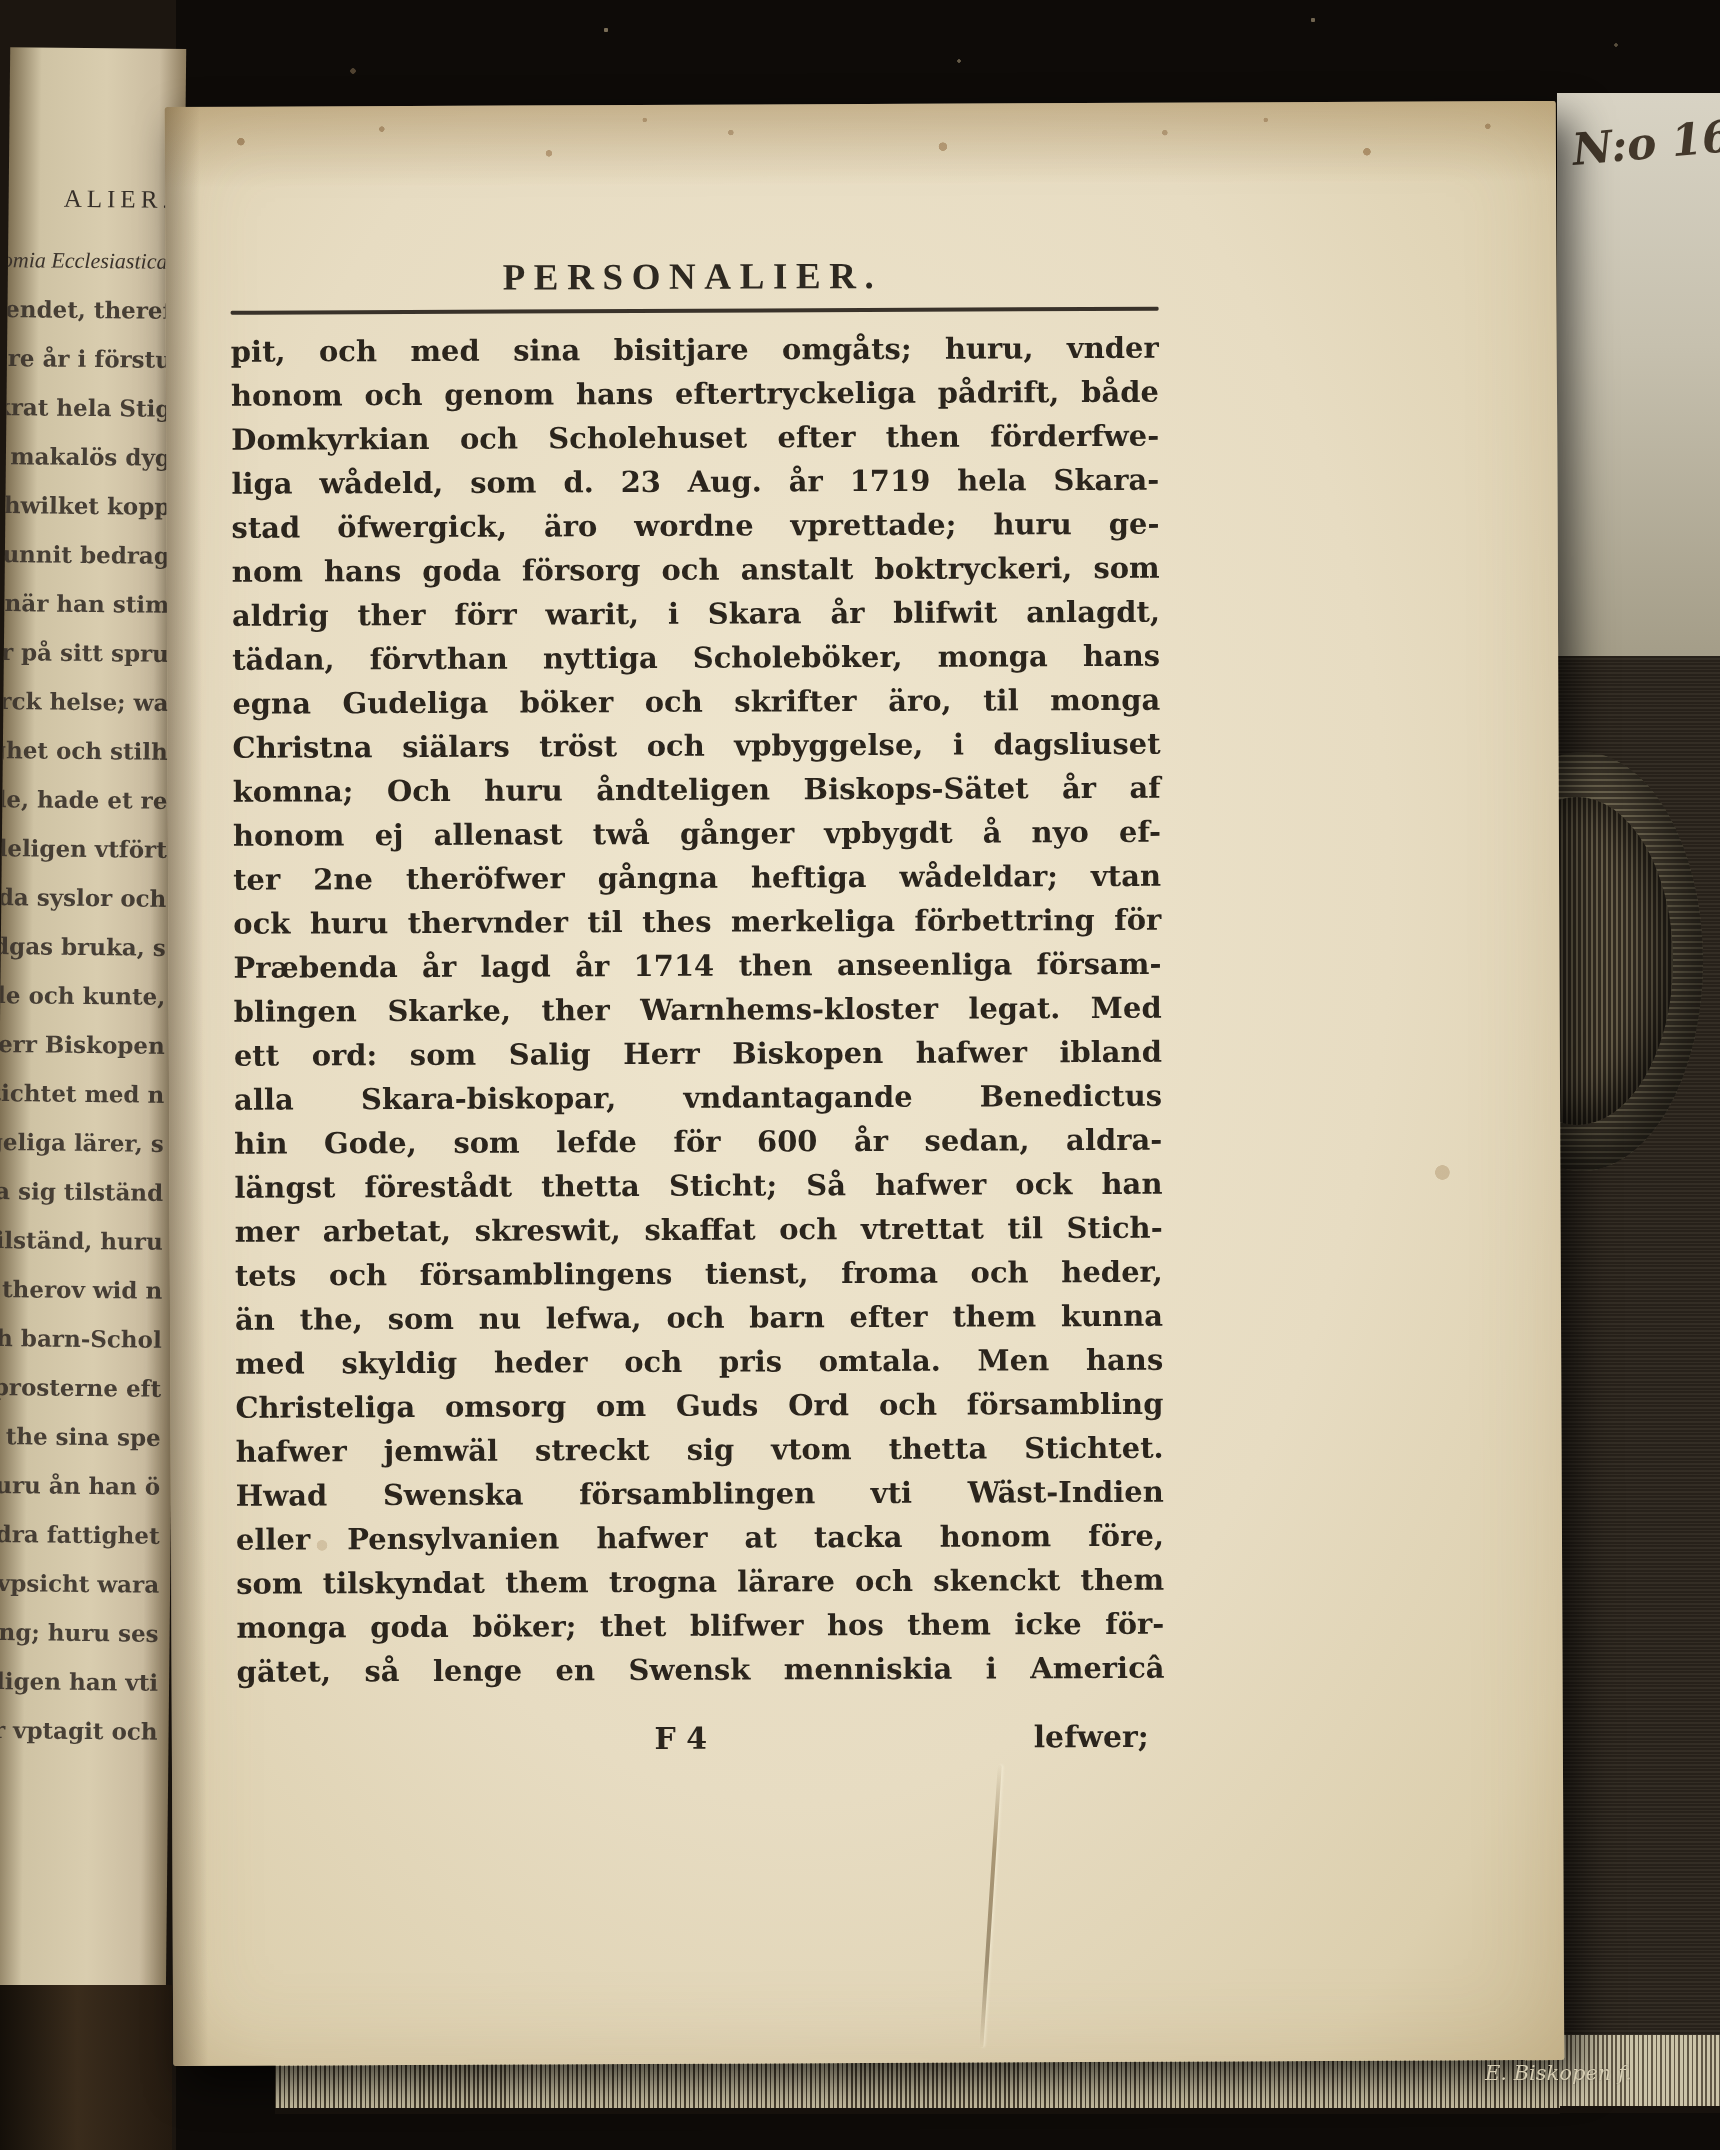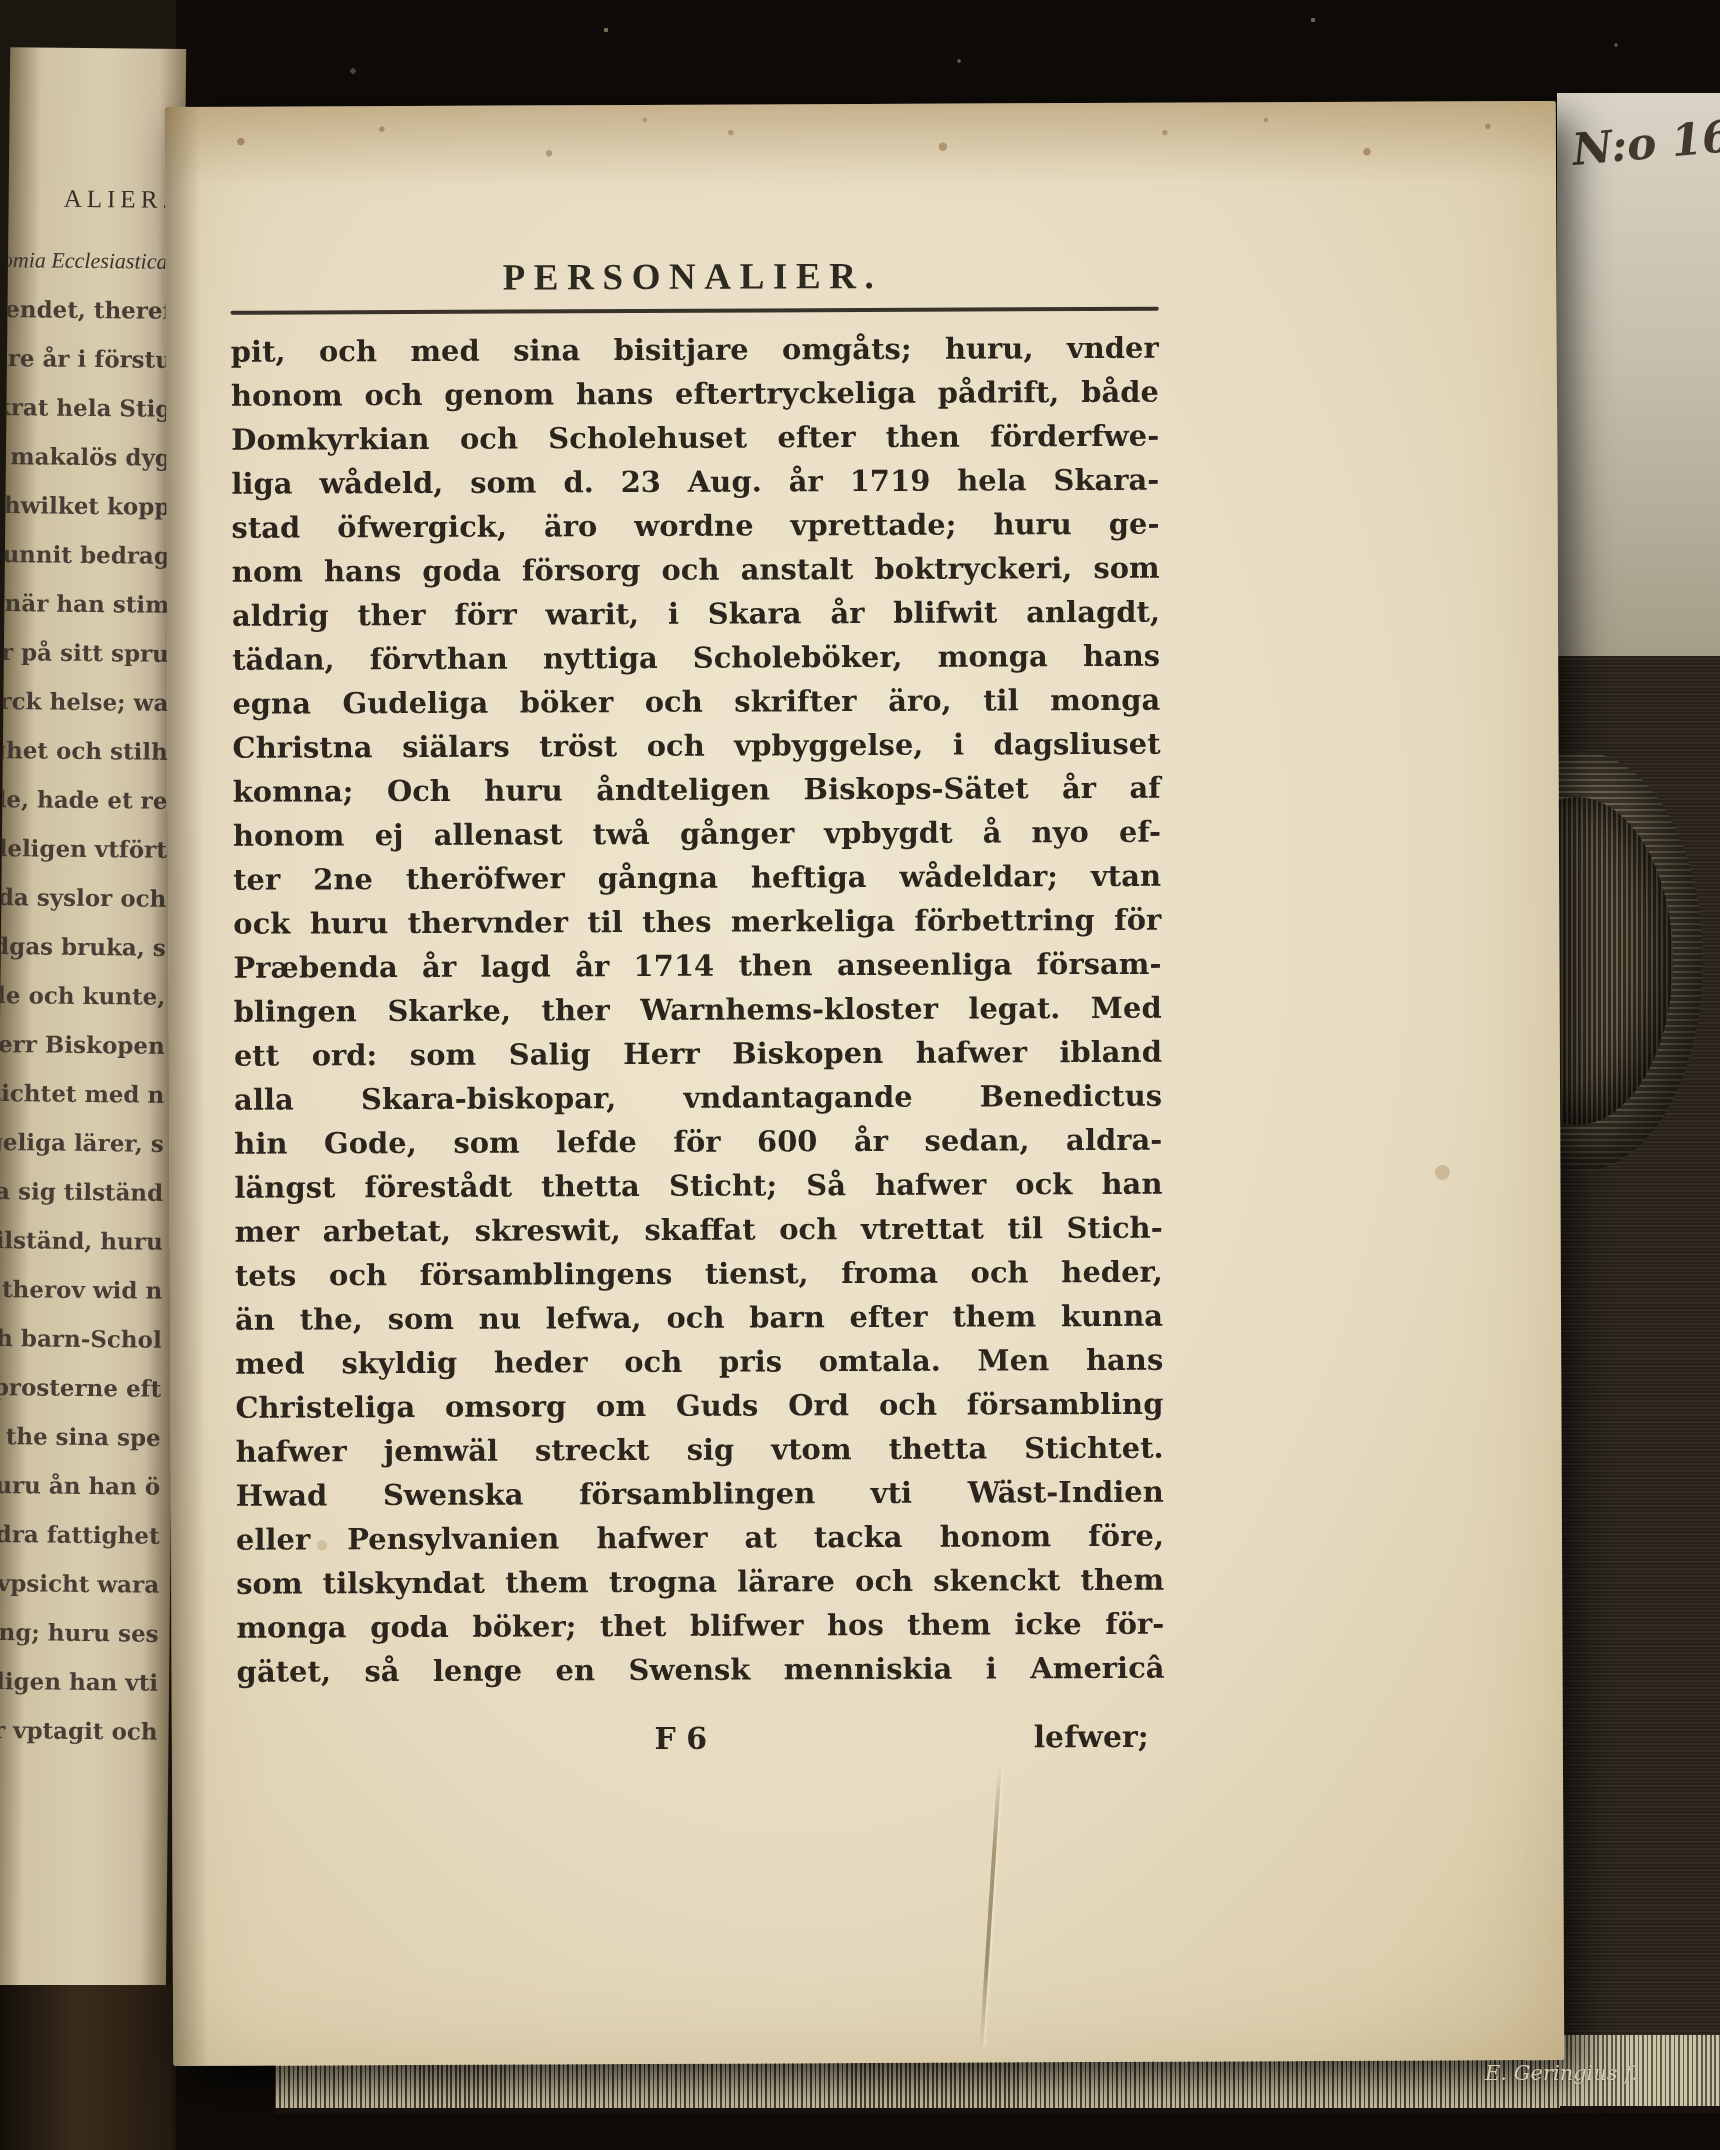--- a/index.html
+++ b/index.html
@@ -200,21 +200,21 @@
     <div class="plate-number">N:o 16</div>
   </div>
   <div class="plate-engraving">
     <div class="engraving-dome"></div>
     <div class="engraving-dome-inner"></div>
   </div>
   <div class="plate-bottom-strip"></div>
 </div>
 
 <div class="hatch-band"></div>
-<div class="engraver-signature">E. Geringius f.</div>
+<div class="engraver-signature">E. Biskopen f.</div>
 
 <div class="main-page">
   <div class="gutter-shadow"></div>
   <div class="page-top-age"></div>
   <div class="foxing"></div>
 
   <div class="running-head">PERSONALIER.</div>
   <div class="header-rule"></div>
 
   <div class="body-text">
@@ -245,19 +245,19 @@
       <div class="text-line">Christeliga omsorg om Guds Ord och försambling</div>
       <div class="text-line">hafwer jemwäl streckt sig vtom thetta Stichtet.</div>
       <div class="text-line">Hwad Swenska församblingen vti Wäst-Indien</div>
       <div class="text-line">eller Pensylvanien hafwer at tacka honom före,</div>
       <div class="text-line">som tilskyndat them trogna lärare och skenckt them</div>
       <div class="text-line">monga goda böker; thet blifwer hos them icke för-</div>
       <div class="text-line">gätet, så lenge en Swensk menniskia i Americâ</div>
     </div>
 
   <div class="signature-row">
-    <span class="signature-mark">F 6</span>
+    <span class="signature-mark">F 4</span>
     <span class="catchword">lefwer;</span>
   </div>
 
   <div class="crease"></div>
 </div>
 
 
 </body></html>

